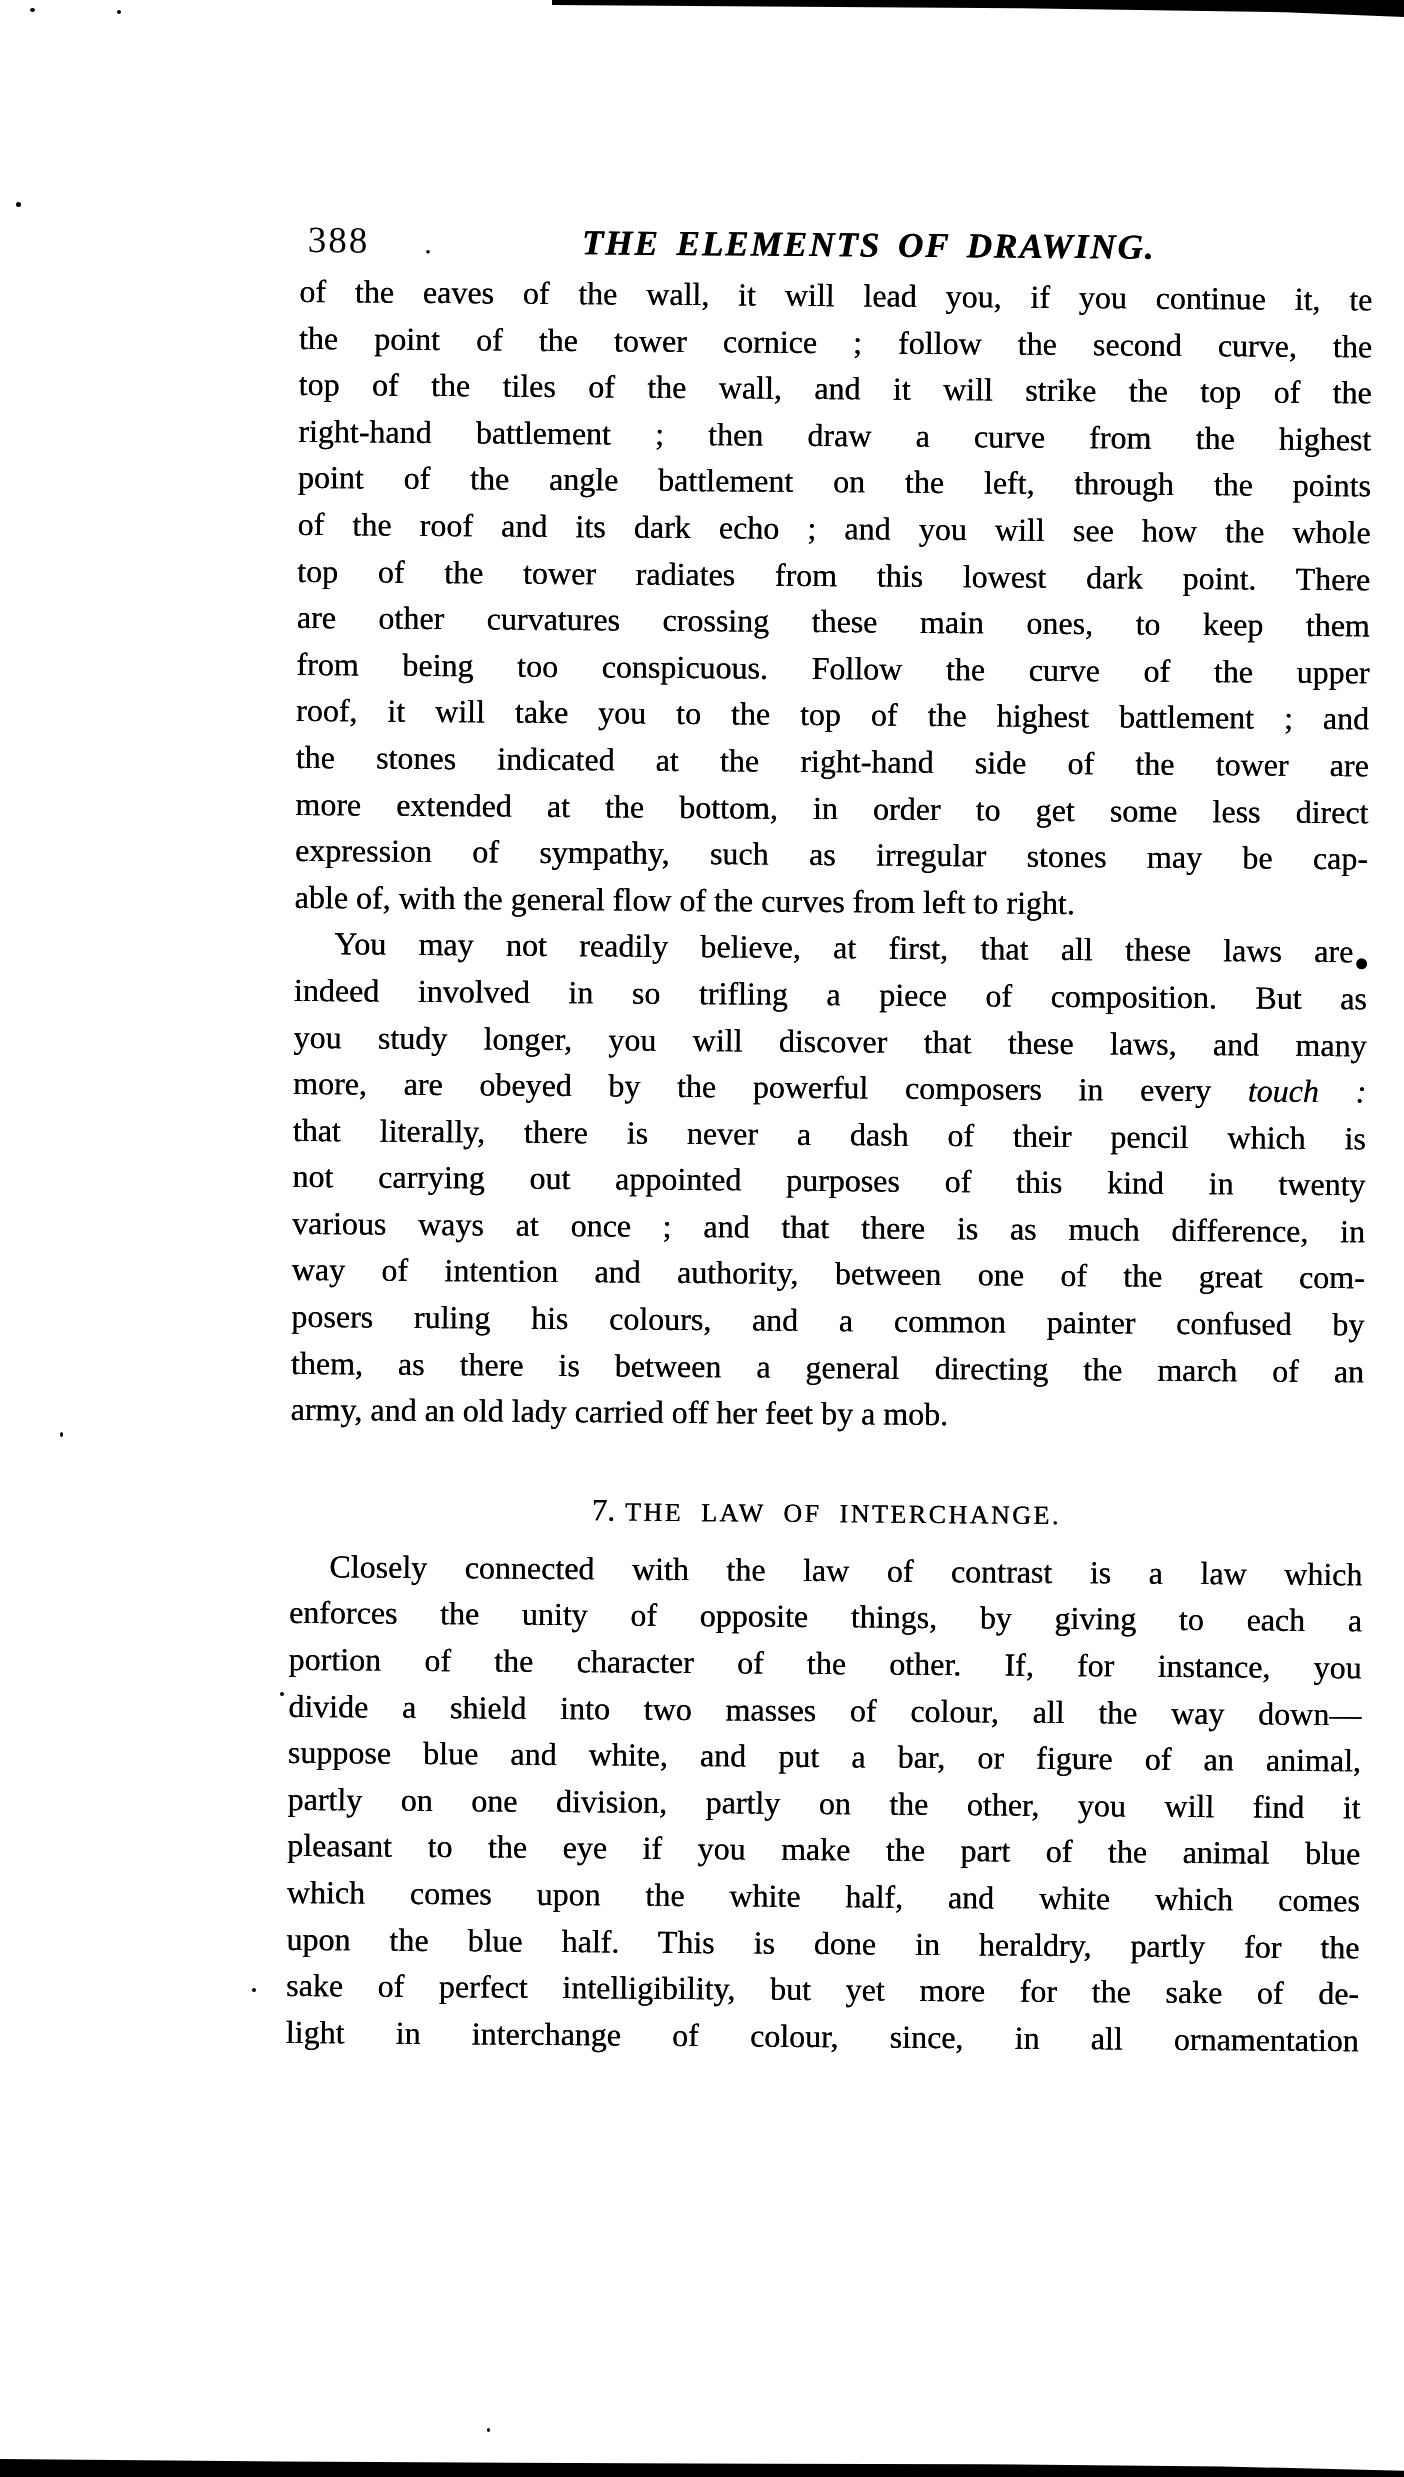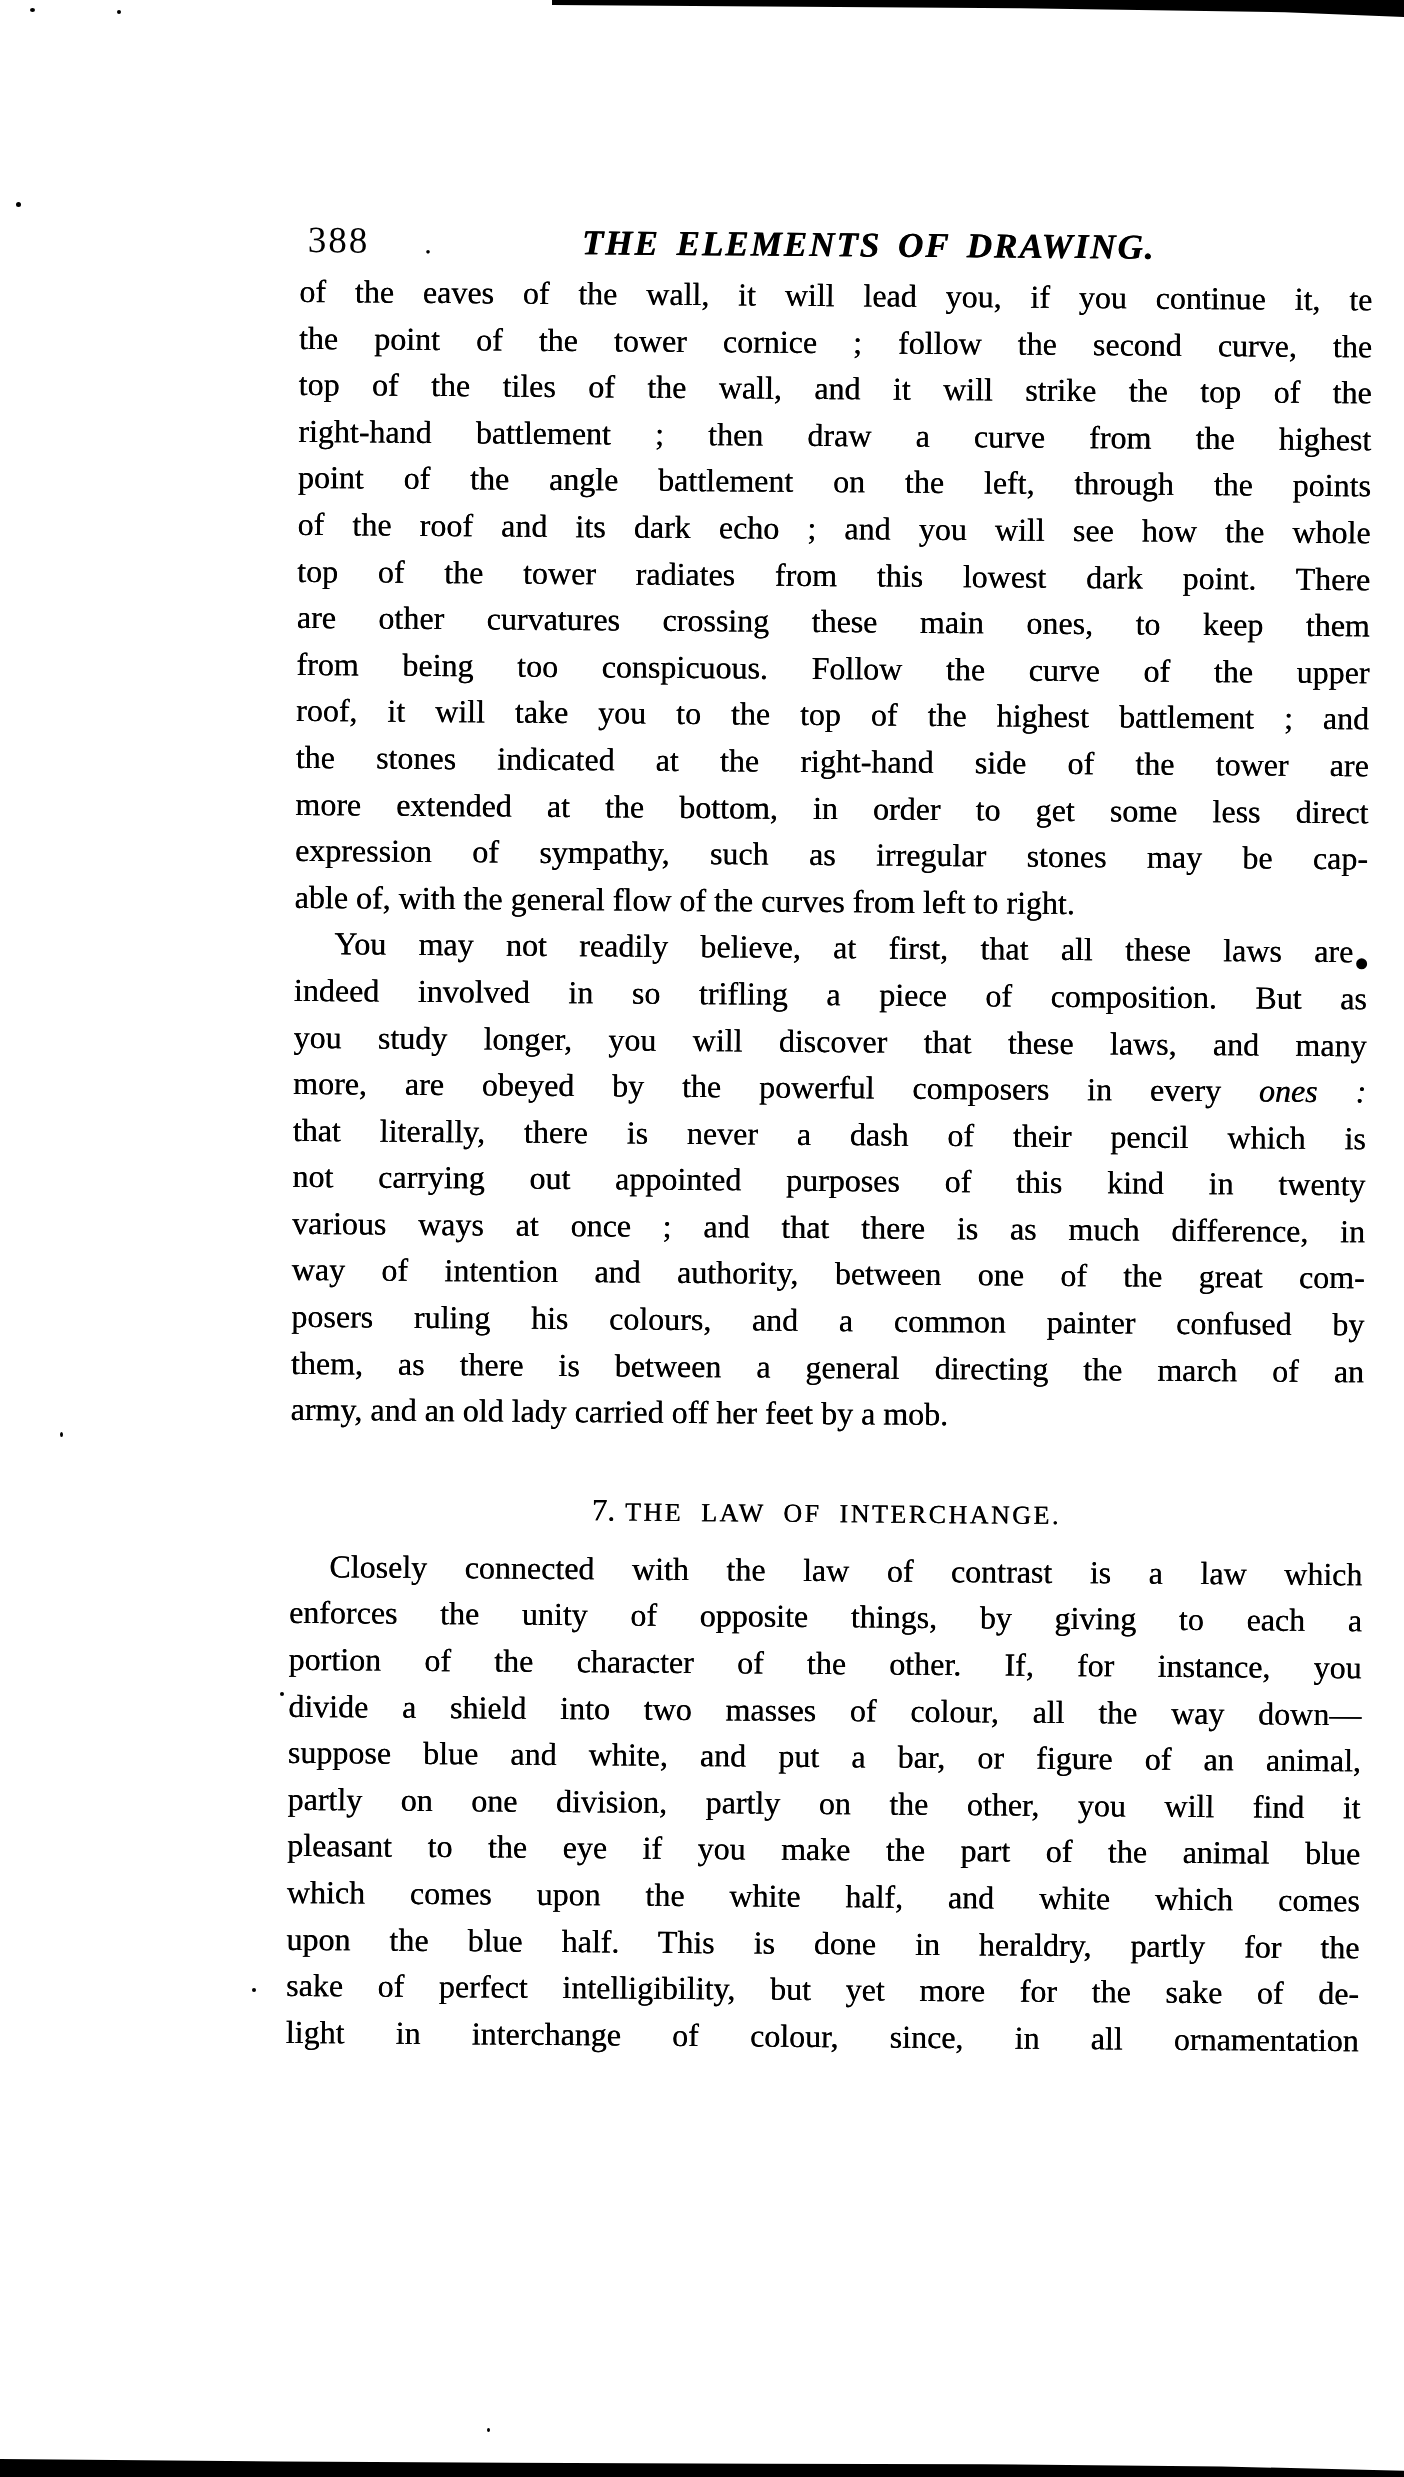--- a/index.html
+++ b/index.html
@@ -99,21 +99,21 @@
           <div class="line"><span>roof, it will take you to the top of the highest battlement ; and</span></div>
           <div class="line"><span>the stones indicated at the right-hand side of the tower are</span></div>
           <div class="line"><span>more extended at the bottom, in order to get some less direct</span></div>
           <div class="line"><span>expression of sympathy, such as irregular stones may be cap-</span></div>
           <div class="line last"><span>able of, with the general flow of the curves from left to right.</span></div>
         </div>
         <div>
           <div class="line indent"><span>You may not readily believe, at first, that all these laws are</span><span class="ink-dot"></span></div>
           <div class="line"><span>indeed involved in so trifling a piece of composition.  But as</span></div>
           <div class="line"><span>you study longer, you will discover that these laws, and many</span></div>
-          <div class="line"><span>more, are obeyed by the powerful composers in every </span><i>ones :</i></div>
+          <div class="line"><span>more, are obeyed by the powerful composers in every </span><i>touch :</i></div>
           <div class="line"><span>that literally, there is never a dash of their pencil which is</span></div>
           <div class="line"><span>not carrying out appointed purposes of this kind in twenty</span></div>
           <div class="line"><span>various ways at once ; and that there is as much difference, in</span></div>
           <div class="line"><span>way of intention and authority, between one of the great com-</span></div>
           <div class="line"><span>posers ruling his colours, and a common painter confused by</span></div>
           <div class="line"><span>them, as there is between a general directing the march of an</span></div>
           <div class="line last"><span>army, and an old lady carried off her feet by a mob.</span></div>
         </div>
         <div class="section-heading"><span class="section-number">7.</span><span class="section-title">THE LAW OF INTERCHANGE.</span></div>
         <div>

